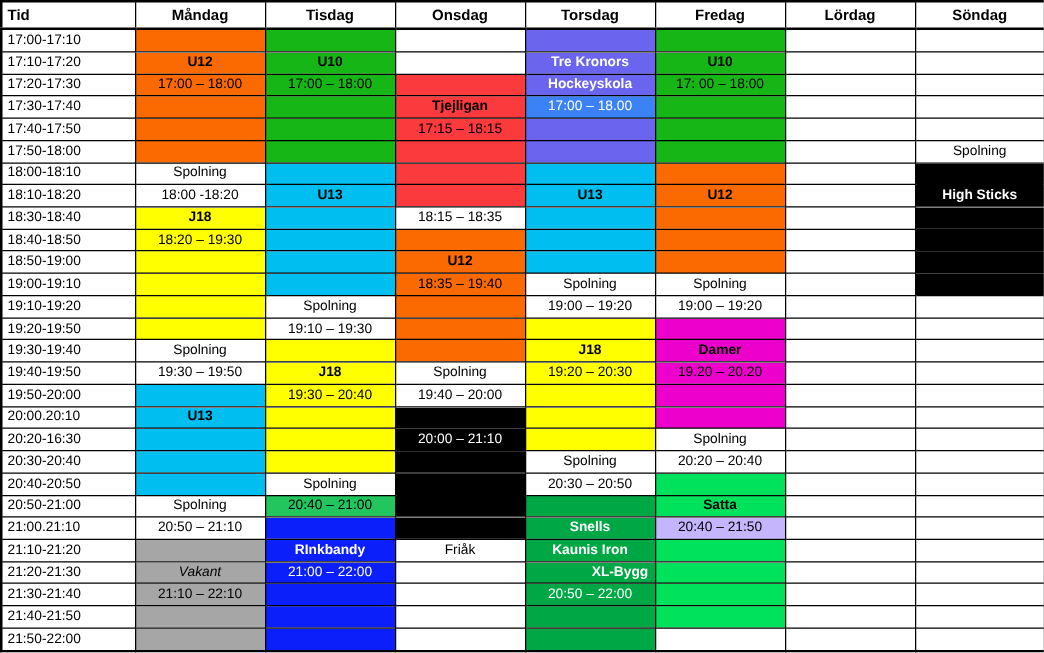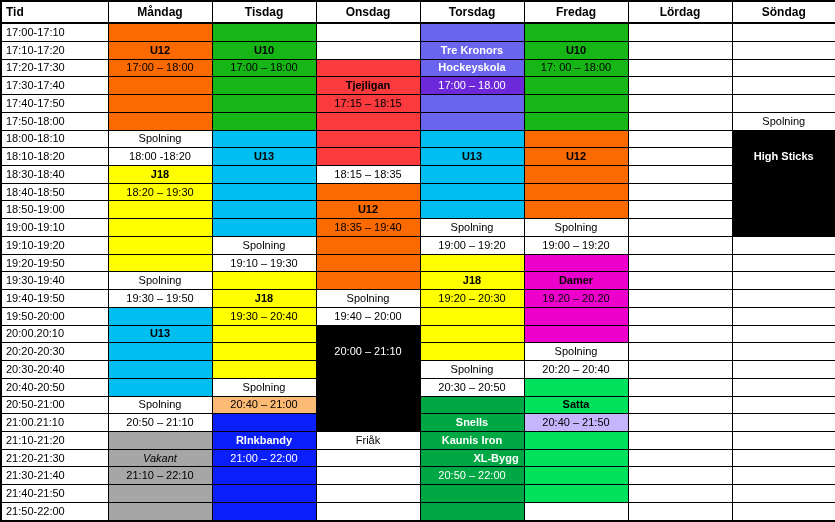--- a/index.html
+++ b/index.html
@@ -91,21 +91,21 @@
         <td class="b wt" style="background-color: rgb(106, 100, 239);">Hockeyskola</td>
         <td style="background-color: rgb(22, 182, 22);">17: 00 – 18:00</td>
         <td style="background-color: rgb(255, 255, 255);"></td>
         <td style="background-color: rgb(255, 255, 255);"></td>
       </tr>
       <tr>
         <td class="time">17:30-17:40</td>
         <td style="background-color: rgb(251, 106, 0);"></td>
         <td style="background-color: rgb(22, 182, 22);"></td>
         <td class="b" style="background-color: rgb(250, 58, 60);">Tjejligan</td>
-        <td class="wt" style="background-color: #6d28d9; margin-left: 48px;">17:00 – 18.00</td>
+        <td class="wt" style="background-color: #3b82f6; margin-left: 48px;">17:00 – 18.00</td>
         <td style="background-color: rgb(22, 182, 22);"></td>
         <td style="background-color: rgb(255, 255, 255);"></td>
         <td style="background-color: rgb(255, 255, 255);"></td>
       </tr>
       <tr>
         <td class="time">17:40-17:50</td>
         <td style="background-color: rgb(251, 106, 0);"></td>
         <td style="background-color: rgb(22, 182, 22);"></td>
         <td style="background-color: rgb(250, 58, 60);">17:15 – 18:15</td>
         <td style="background-color: rgb(106, 100, 239);"></td>
@@ -237,21 +237,21 @@
         <td class="time">20:00.20:10</td>
         <td class="b" style="background-color: rgb(0, 191, 240);">U13</td>
         <td style="background-color: rgb(255, 255, 0);"></td>
         <td style="background-color: rgb(0, 0, 0);"></td>
         <td style="background-color: rgb(255, 255, 0);"></td>
         <td style="background-color: rgb(238, 0, 204);"></td>
         <td style="background-color: rgb(255, 255, 255);"></td>
         <td style="background-color: rgb(255, 255, 255);"></td>
       </tr>
       <tr>
-        <td class="time">20:20-20:30</td>
+        <td class="time">20:20-16:30</td>
         <td style="background-color: rgb(0, 191, 240);"></td>
         <td style="background-color: rgb(255, 255, 0);"></td>
         <td class="wt" style="background-color: rgb(0, 0, 0);">20:00 – 21:10</td>
         <td style="background-color: rgb(255, 255, 0);"></td>
         <td style="background-color: rgb(255, 255, 255);">Spolning</td>
         <td style="background-color: rgb(255, 255, 255);"></td>
         <td style="background-color: rgb(255, 255, 255);"></td>
       </tr>
       <tr>
         <td class="time">20:30-20:40</td>
@@ -269,21 +269,21 @@
         <td style="background-color: rgb(255, 255, 255);">Spolning</td>
         <td style="background-color: rgb(0, 0, 0);"></td>
         <td style="background-color: rgb(255, 255, 255);">20:30 – 20:50</td>
         <td style="background-color: rgb(0, 226, 92);"></td>
         <td style="background-color: rgb(255, 255, 255);"></td>
         <td style="background-color: rgb(255, 255, 255);"></td>
       </tr>
       <tr>
         <td class="time">20:50-21:00</td>
         <td style="background-color: rgb(255, 255, 255);">Spolning</td>
-        <td style="background-color: #fdba74;">20:40 – 21:00</td>
+        <td style="background-color: #22c55e;">20:40 – 21:00</td>
         <td style="background-color: rgb(0, 0, 0);"></td>
         <td style="background-color: rgb(0, 168, 69);"></td>
         <td class="b" style="background-color: rgb(0, 226, 92);">Satta</td>
         <td style="background-color: rgb(255, 255, 255);"></td>
         <td style="background-color: rgb(255, 255, 255);"></td>
       </tr>
       <tr>
         <td class="time">21:00.21:10</td>
         <td style="background-color: rgb(255, 255, 255);">20:50 – 21:10</td>
         <td style="background-color: rgb(11, 31, 251);"></td>

